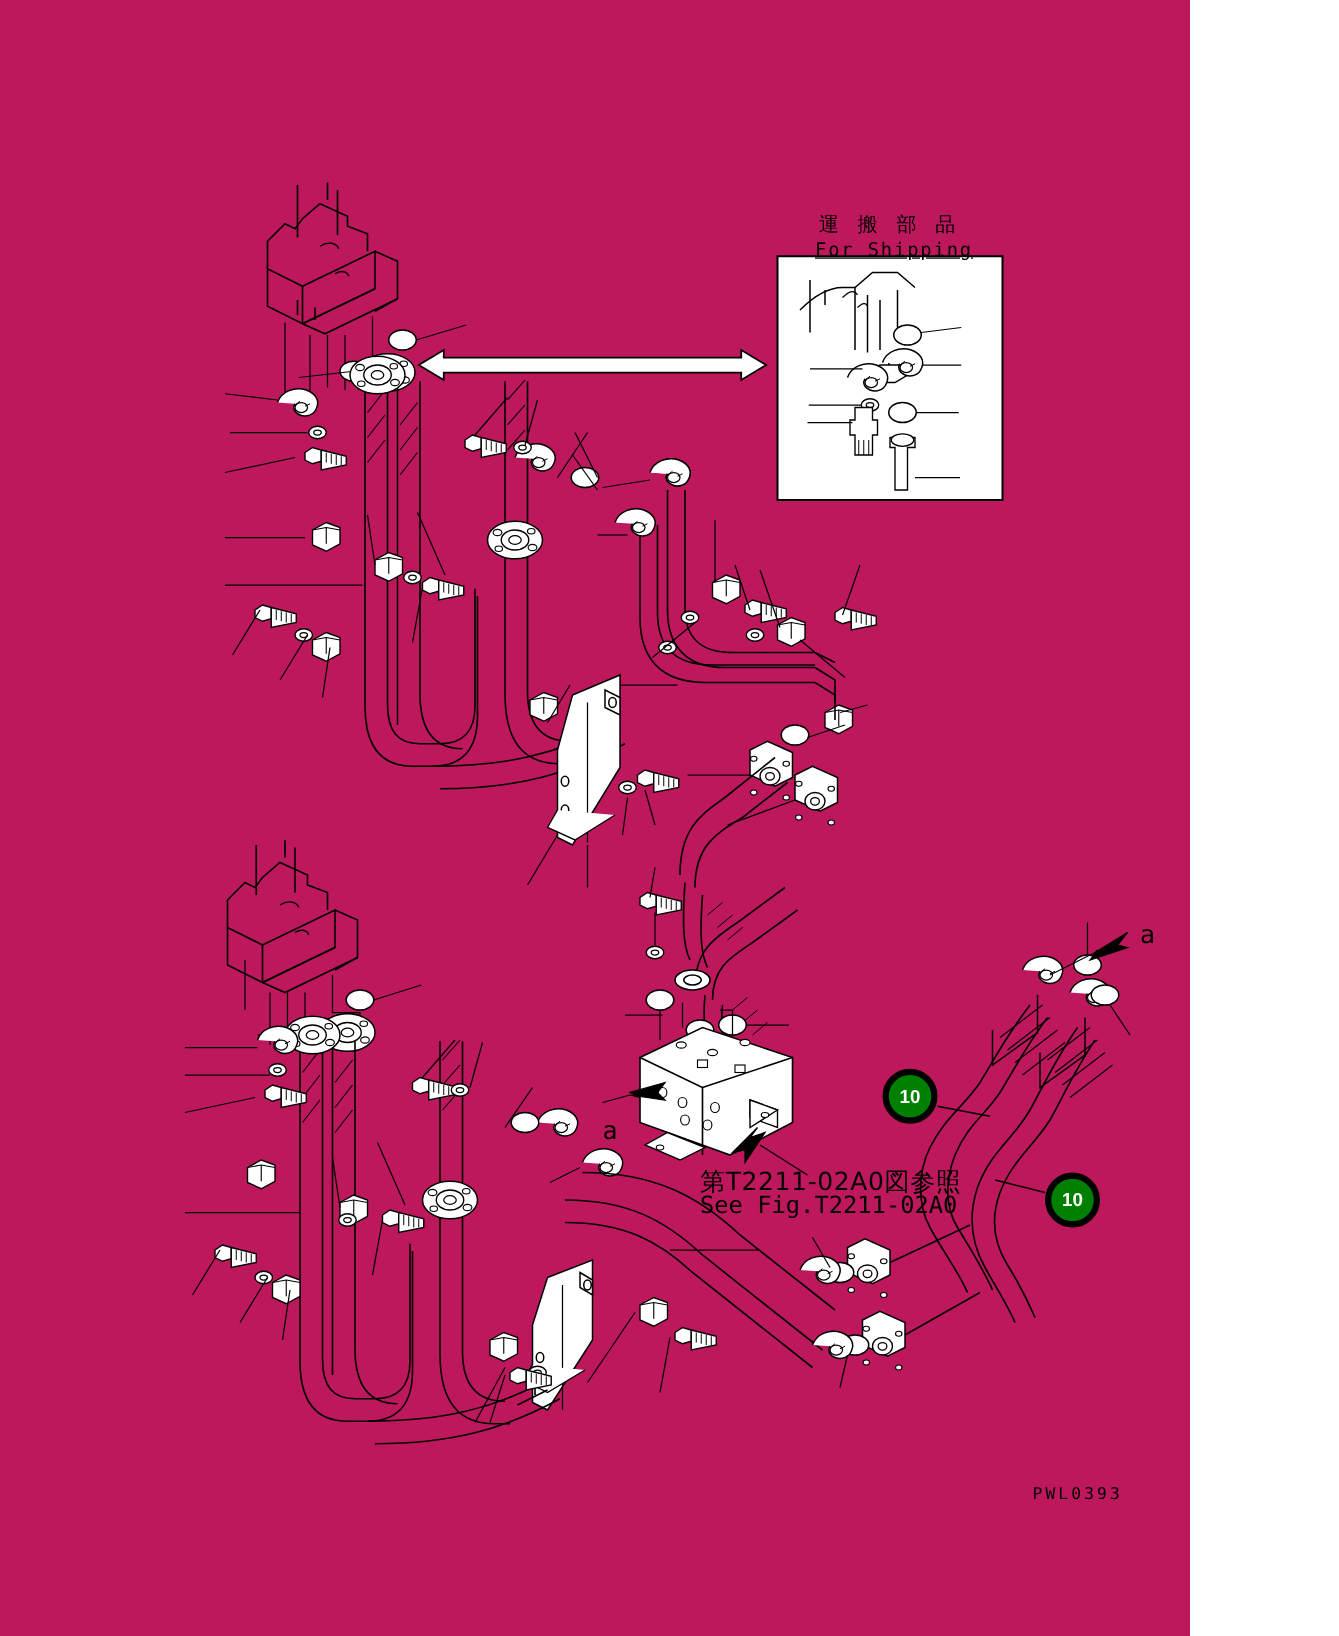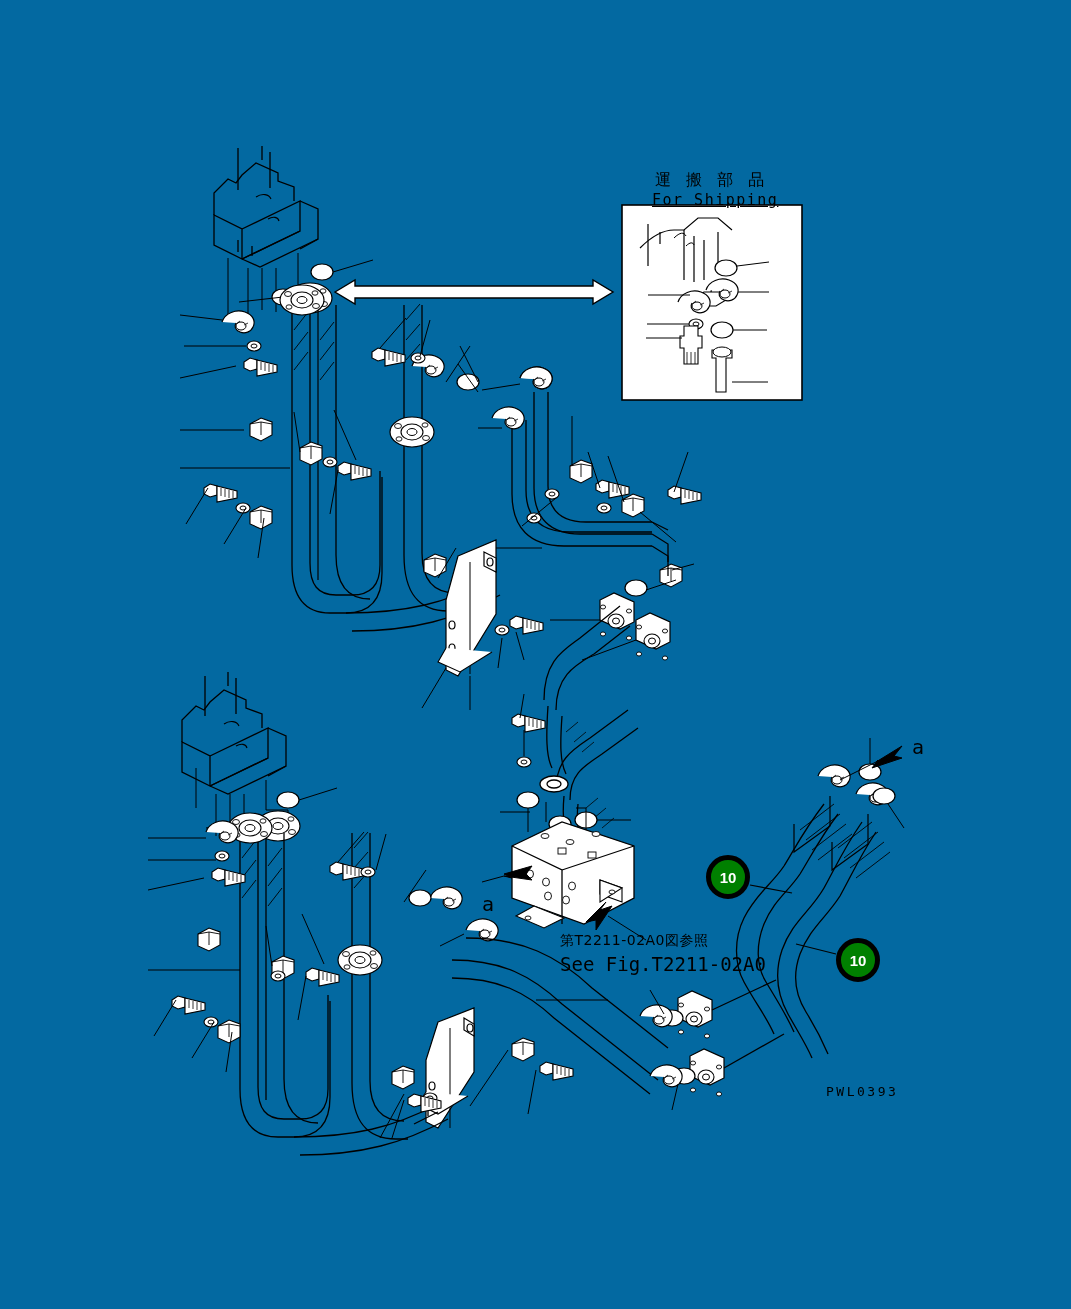--- a/index.html
+++ b/index.html
@@ -1,25 +1,25 @@
 <!DOCTYPE html>
 <html><head>
 <meta charset="utf-8">
 <title>Parts Diagram PWL0393</title>
 <style>
   html,body{margin:0;padding:0;background:#fff;}
   body{font-family:"Liberation Sans",sans-serif;}
-  #page{position:relative;width:1071px;height:1309px;background:#0369a1;overflow:hidden;}
+  #page{position:relative;width:952px;height:1309px;background:#be185d;overflow:hidden;}
   #canvas{position:absolute;left:0;top:0;width:1071px;height:1309px;}
   .txt{position:absolute;white-space:pre;color:#000;}
   #ship-label-jp{left:655px;top:170px;font-family:"DejaVu Sans",sans-serif;font-size:16px;letter-spacing:5px;}
   #ship-label-en{left:652px;top:191px;font-family:"DejaVu Sans Mono",monospace;font-size:15px;letter-spacing:1.5px;text-decoration:underline;}
-  #ref-jp{left:560px;top:932px;font-family:"DejaVu Sans",sans-serif;font-size:14px;letter-spacing:0.5px;}
+  #ref-jp{left:560px;top:932px;font-family:"DejaVu Sans",sans-serif;font-size:20px;letter-spacing:0.5px;}
   #ref-en{left:560px;top:953px;font-family:"DejaVu Sans Mono",monospace;font-size:19px;letter-spacing:0px;}
-  #dwg-no{left:826px;top:1084px;font-family:"DejaVu Sans Mono",monospace;font-size:13px;letter-spacing:2.5px;}
+  #dwg-no{left:826px;top:1188px;font-family:"DejaVu Sans Mono",monospace;font-size:13px;letter-spacing:2.5px;}
   .alpha{font-family:"DejaVu Sans Mono",monospace;font-size:20px;}
   #alpha-right{left:912px;top:735px;}
   #alpha-center{left:482px;top:892px;}
   .callout{position:absolute;border-radius:50%;display:flex;align-items:center;justify-content:center;
            color:#ffffff;font-family:Liberation Sans, sans-serif;font-size:15px;font-weight:bold;}
 </style>
 </head>
 <body>
 
 <div id="page">

